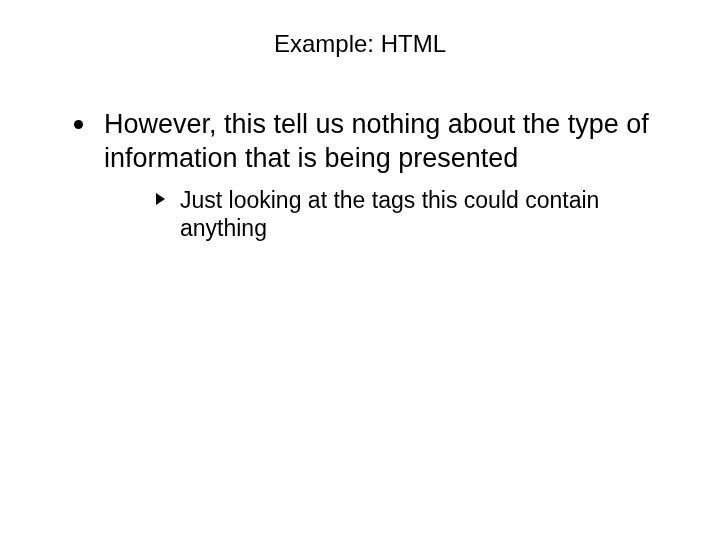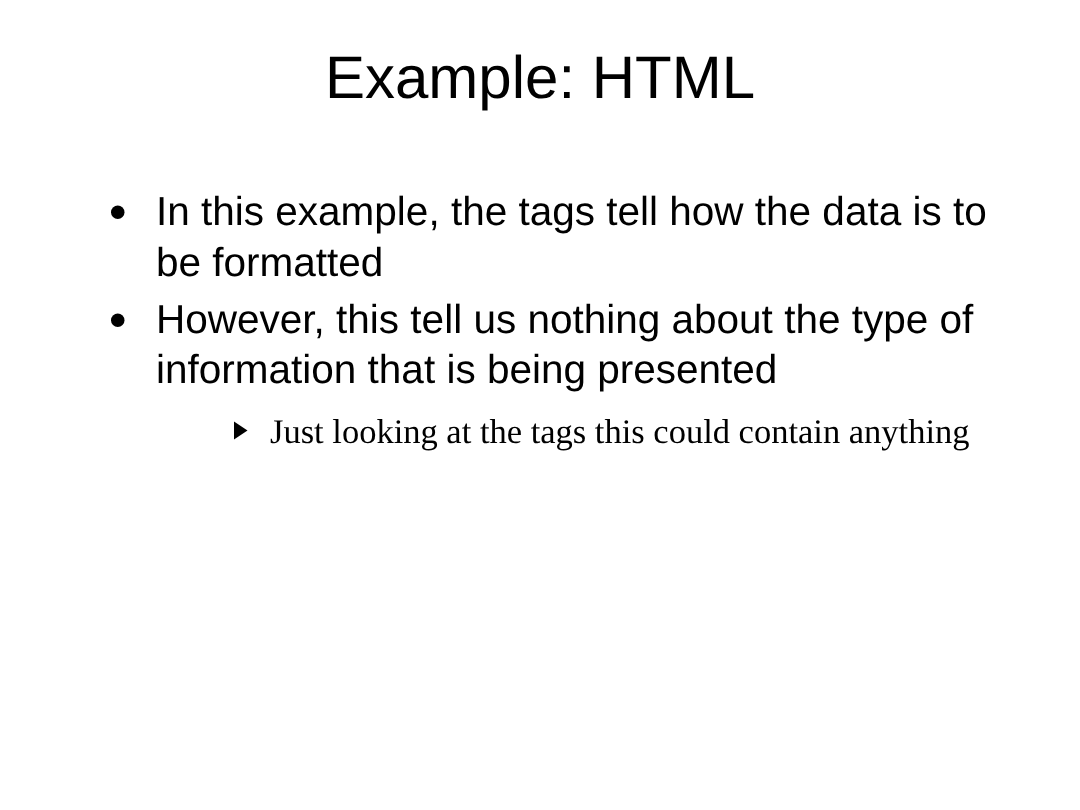--- a/index.html
+++ b/index.html
@@ -12,21 +12,21 @@
     color: #000;
   }
   .slide {
     width: 720px;
     height: 540px;
     box-sizing: border-box;
     padding: 20px 40px 20px 40px;
   }
   .title {
     font-family: Arial, Helvetica, sans-serif;
-    font-size: 40px;
+    font-size: 24px;
     text-align: center;
     margin: 10px 0 50px 0;
     font-weight: normal;
   }
   ul.level1 {
     list-style: none;
     margin: 0;
     padding: 0 0 0 40px;
   }
   ul.level1 > li {
@@ -50,42 +50,40 @@
     list-style: none;
     margin: 10px 0 0 0;
     padding: 0 0 0 56px;
   }
   ul.level2 > li {
     position: relative;
     font-size: 23px;
     line-height: 1.25;
     margin: 0 0 6px 0;
     padding-left: 20px;
-    font-family: Liberation Serif, serif;
   }
   ul.level2 > li::before {
     content: "";
     position: absolute;
     left: -4px;
     top: 0.32em;
     width: 0;
     height: 0;
     border-top: 6px solid transparent;
     border-bottom: 6px solid transparent;
     border-left: 9px solid #000;
   }
 </style>
 </head>
 <body>
 
 <div class="slide">
   <div class="title">Example: HTML</div>
 
   <ul class="level1">
-    <li>In this example, the tags tell how the data is to be formatted</li>
     <li>
       <span>However, this tell us nothing about the type of information that is being presented</span>
       <ul class="level2">
         <li>Just looking at the tags this could contain anything</li>
       </ul>
     </li>
   </ul>
 </div>
 
 </body></html>

